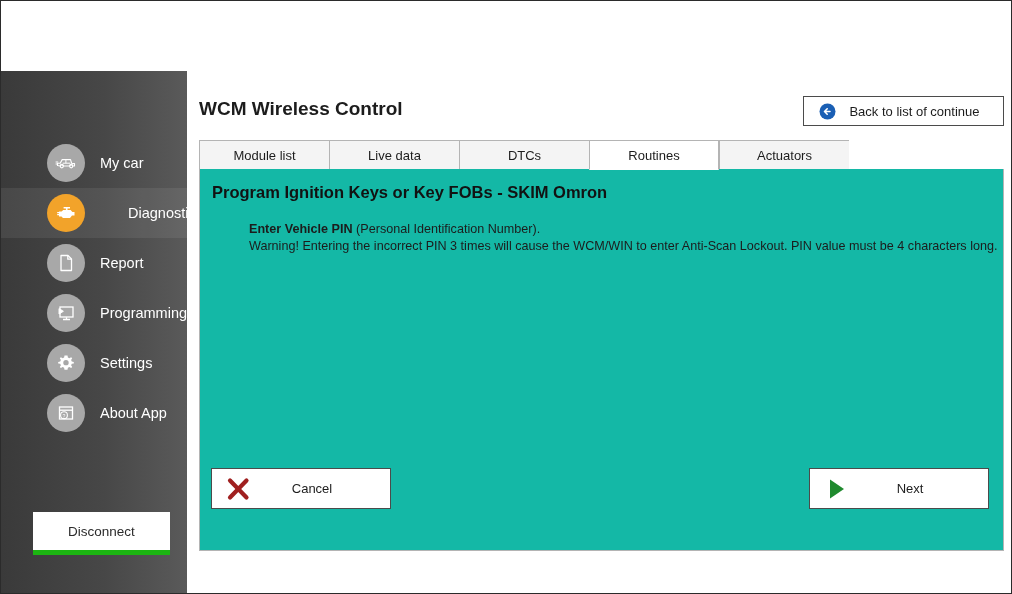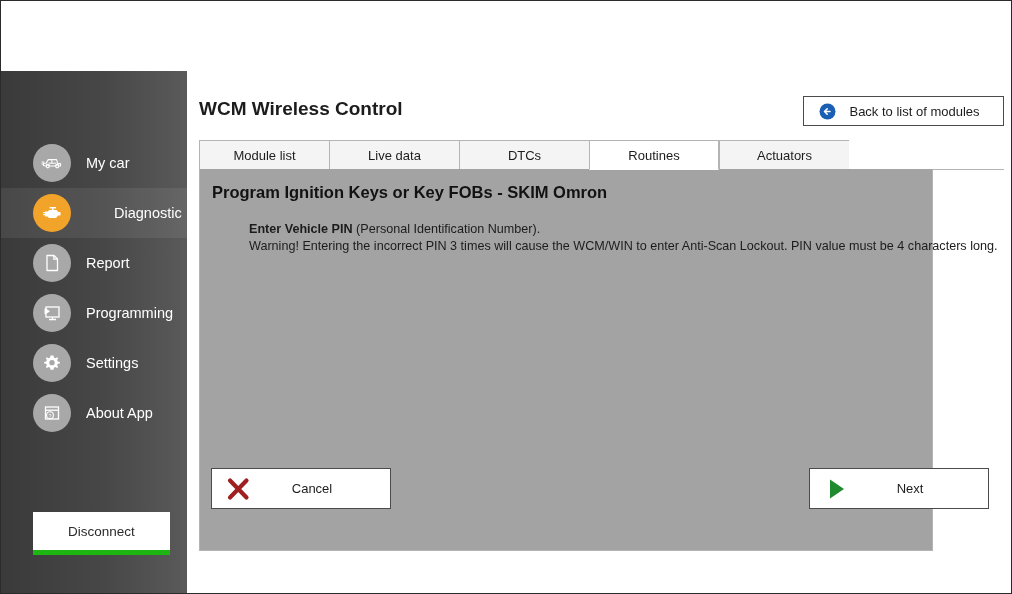--- a/index.html
+++ b/index.html
@@ -47,21 +47,21 @@
   
   .sidebar {
     position: absolute; left: 0; top: 70px;
     width: 186px; height: 523px;
     background: linear-gradient(to right, #3a3a3a 0%, #474747 55%, #5a5a5a 100%);
   }
   .nav { position: absolute; left: 0; top: 67px; width: 186px; }
   .nav-item {
     position: relative;
     height: 50px; display: flex; align-items: center;
-    padding-left: 32px;
+    padding-left: 46px;
     cursor: default;
   }
   .nav-item.active { background: rgba(255,255,255,0.075); gap: 28px; }
   .nav-icon {
     width: 38px; height: 38px; border-radius: 50%;
     background: #a8a8a8;
     display: flex; align-items: center; justify-content: center;
     flex: none;
   }
   .nav-item.active .nav-icon { background: #f2a32a; }
@@ -133,22 +133,22 @@
     border-right: 1px solid #b4b4b4;
   }
   .tab-filler {
     flex: 1; height: 30px;
     border-bottom: 1px solid #b4b4b4;
   }
 
   
   .panel {
     position: absolute; left: 12px; top: 98px;
-    width: 734px; height: 382px;
-    background: #a3a3a3;
+    width: 805px; height: 382px;
+    background: #14b8a6;
     border: 1px solid #b4b4b4;
     border-top: none;
   }
   .routine-title {
     position: absolute; left: 12px; top: 14px;
     font-size: 16.5px; font-weight: bold; color: #121212;
     white-space: nowrap;
   }
   .instructions {
     position: absolute; left: 12px; top: 52px;
@@ -306,21 +306,21 @@
 
     <div class="page-title">WCM Wireless Control</div>
 
     <div class="back-btn">
       <span class="back-icon">
         <svg width="17" height="17" viewBox="0 0 17 17">
           <circle cx="8.5" cy="8.5" r="8" fill="#1a5fb4"></circle>
           <path d="M11 8.5 L6 8.5 M8.2 5.8 L5.5 8.5 L8.2 11.2" stroke="#ffffff" stroke-width="1.6" fill="none" stroke-linecap="round" stroke-linejoin="round"></path>
         </svg>
       </span>
-      <span class="back-label">Back to list of modules</span>
+      <span class="back-label">Back to list of continue</span>
     </div>
 
     <div class="tabs">
       <div class="tab">
           <span>Module list</span>
         </div>
       <div class="tab">
           <span>Live data</span>
         </div>
       <div class="tab">

